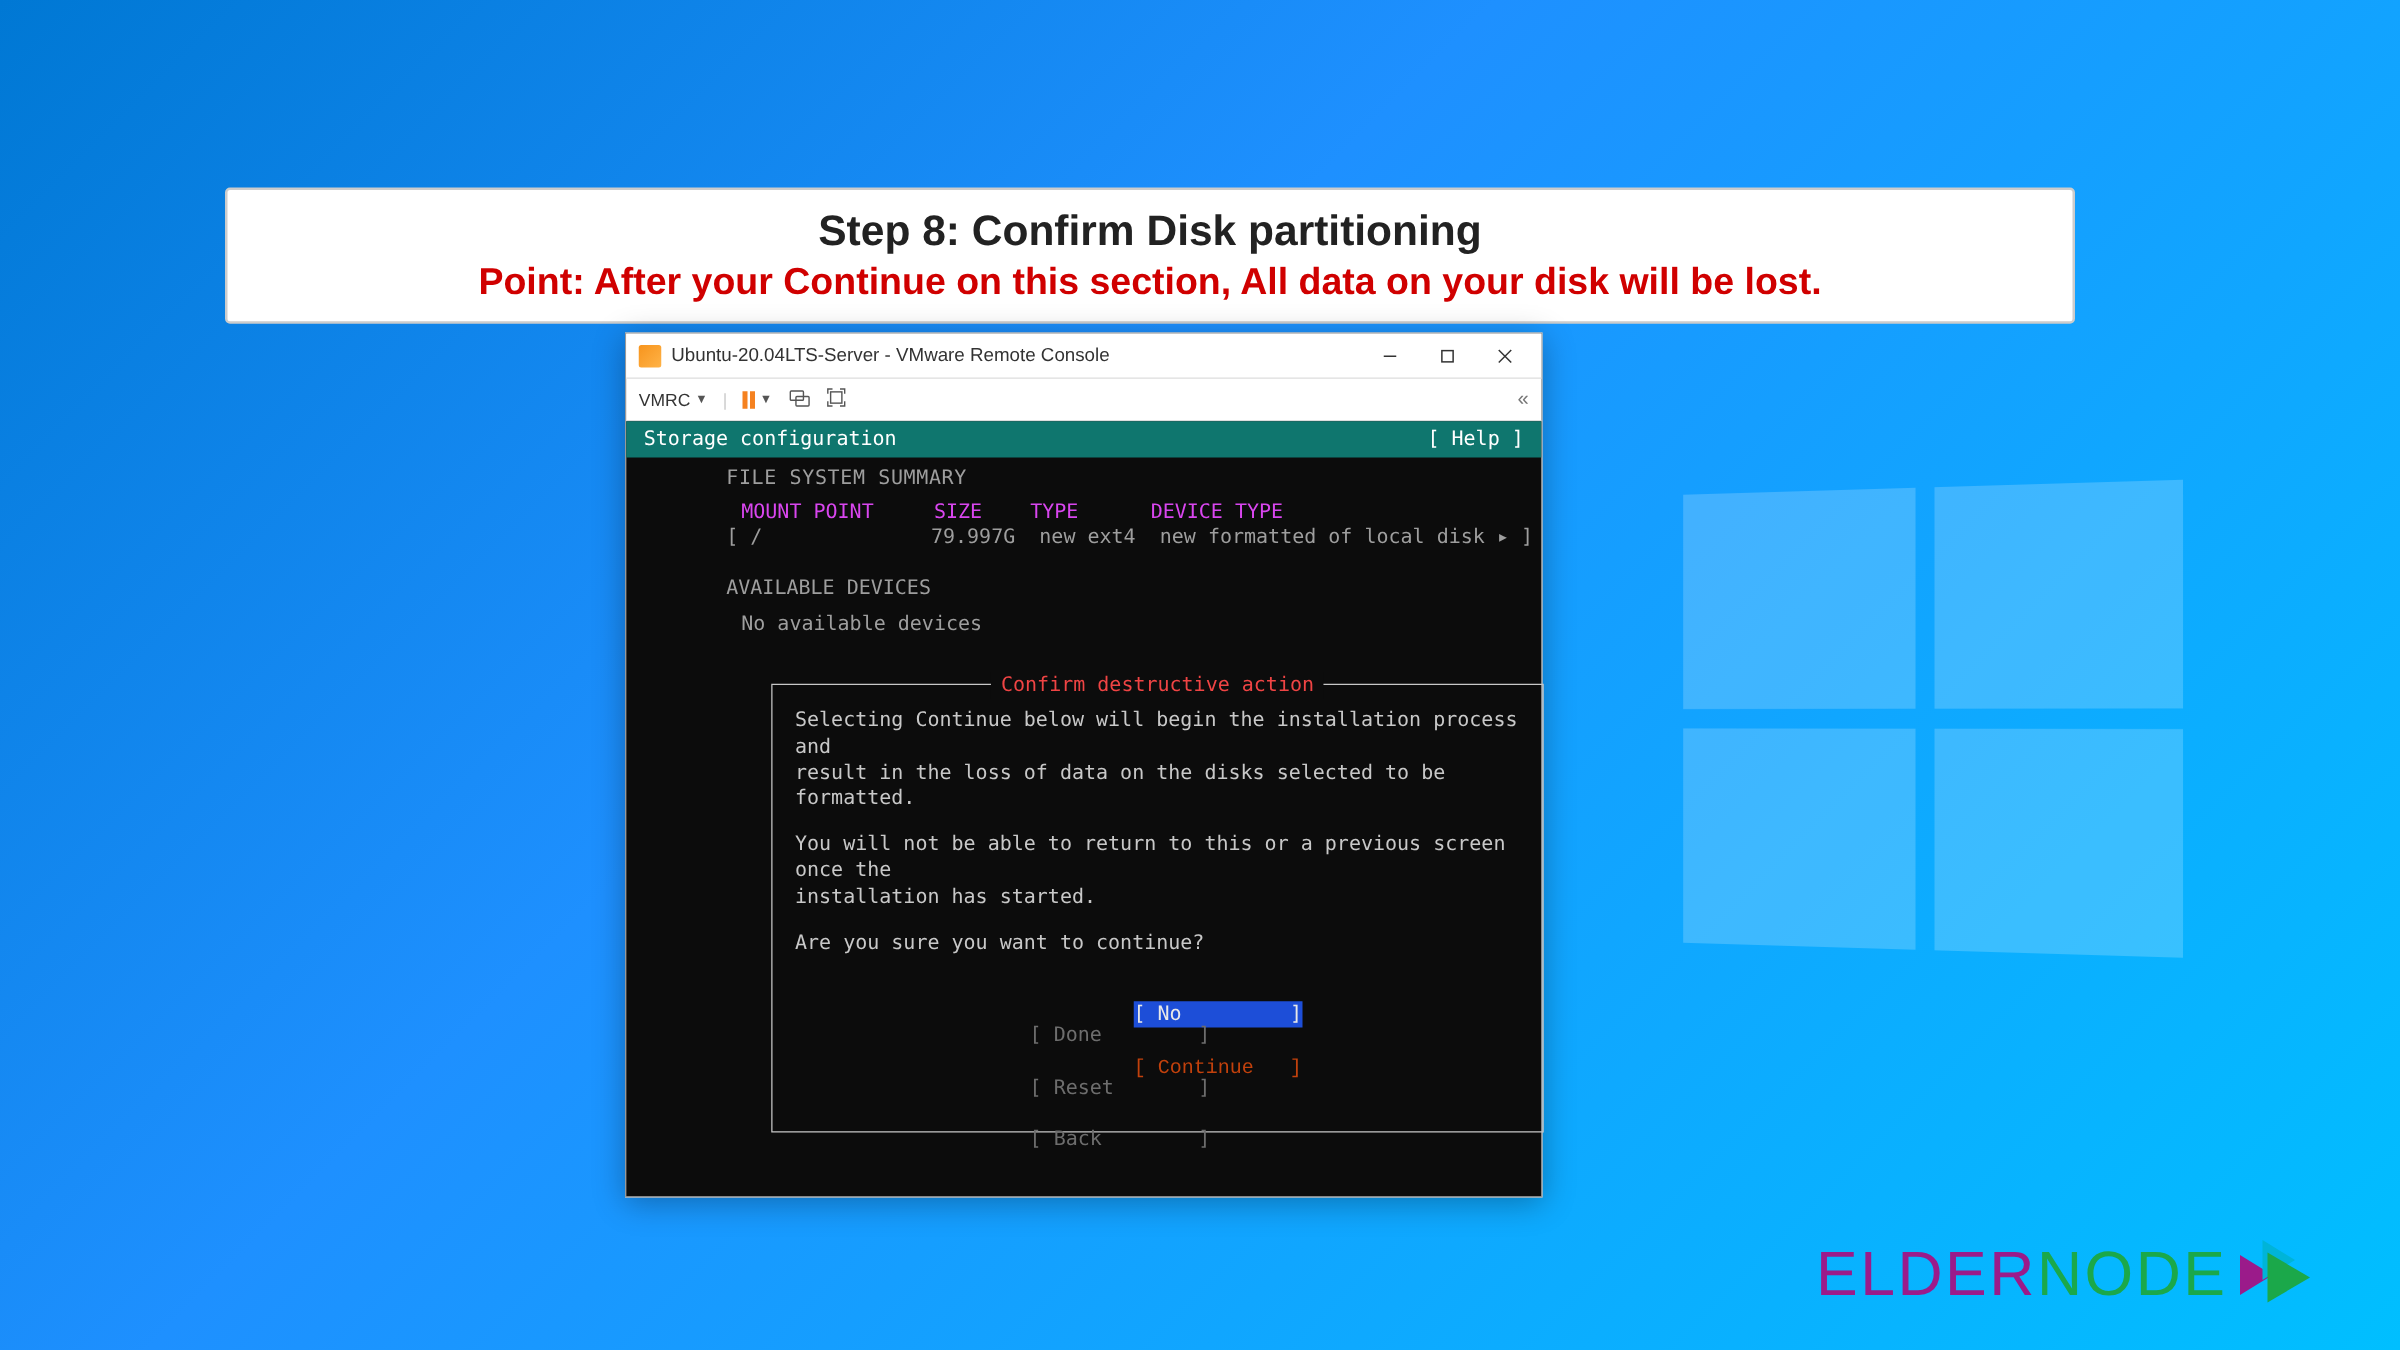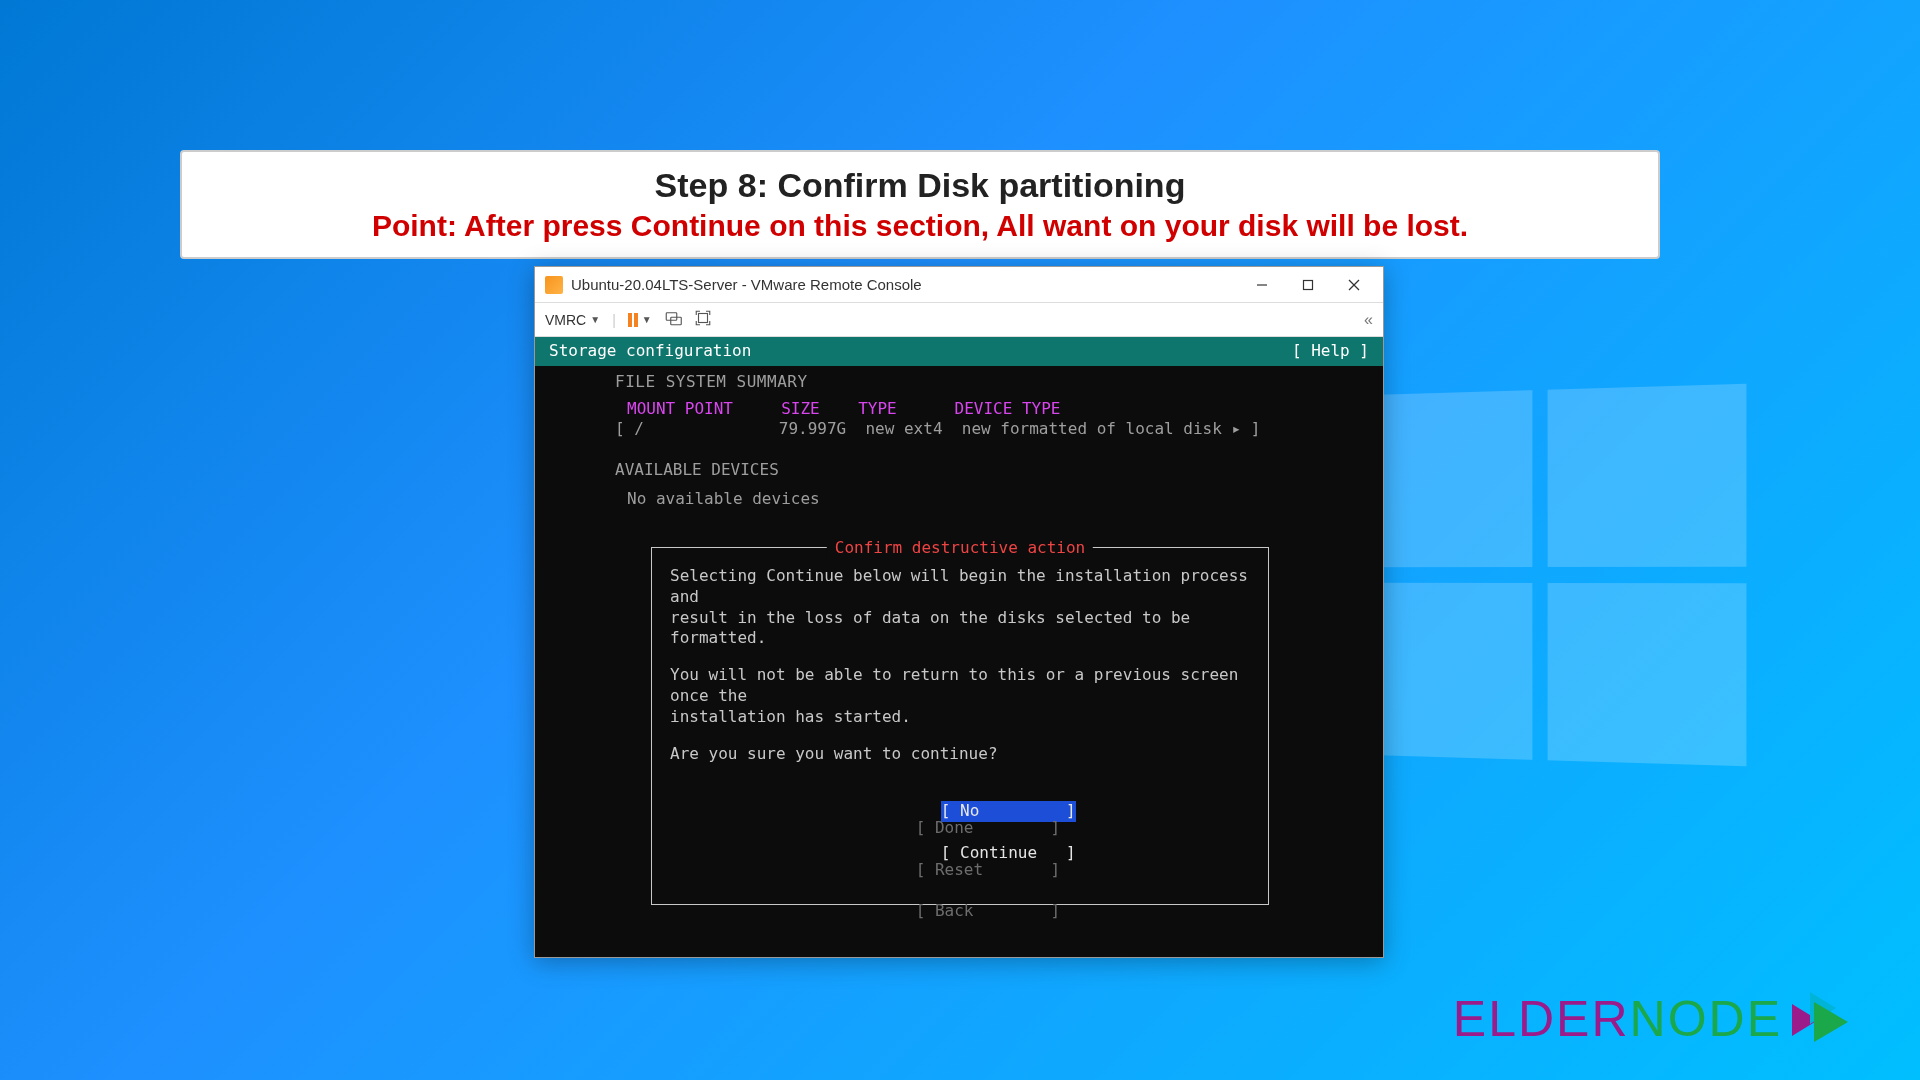--- a/index.html
+++ b/index.html
@@ -45,23 +45,23 @@
     margin-bottom: 4px;
   }
   .instruction .point {
     font-size: 30px;
     font-weight: 600;
     color: #d00000;
   }
   
   .vmware {
     position: absolute;
-    left: 534px;
+    left: 500px;
     top: 266px;
-    width: 850px;
+    width: 734px;
     background: #fff;
     border: 1px solid #999;
     box-shadow: 0 4px 24px rgba(0,0,0,0.3);
   }
   .titlebar {
     height: 36px;
     display: flex;
     align-items: center;
     padding: 0 6px 0 10px;
     background: #fff;
@@ -136,21 +136,21 @@
     padding: 0 8px;
     color: #ef4444;
   }
   .dialog-body {
     padding: 14px 18px 6px 18px;
     color: #c8c8c8;
   }
   .dialog-body p { margin-bottom: 16px; white-space: pre-wrap; }
   .dialog-buttons { text-align: center; white-space: pre; }
   .btn-no { background: #1d4ed8; color: #e8e8e8; display: inline-block; }
-  .btn-cont { color: #e5e5e5; display: inline-block; }
+  .btn-cont { color: #c2410c; display: inline-block; font-family: Liberation Mono, monospace; }
   .bottom-buttons {
     position: absolute;
     bottom: 14px;
     left: 0;
     width: 100%;
     text-align: center;
     color: #6d6d6d;
     white-space: pre;
   }
   
@@ -176,21 +176,21 @@
 
 <div class="winlogo">
   <div></div>
     <div></div>
     <div></div>
     <div></div>
 </div>
 
 <div class="instruction">
   <div class="step">Step 8: Confirm Disk partitioning</div>
-  <div class="point">Point: After press Continue on this section, All want on your disk will be lost.</div>
+  <div class="point">Point: After your Continue on this section, All data on your disk will be lost.</div>
 </div>
 
 <div class="vmware">
   <div class="titlebar">
     <div class="vmicon"></div>
     <span>Ubuntu-20.04LTS-Server - VMware Remote Console</span>
     <div class="spacer"></div>
     <div class="winbtn">
       <svg width="12" height="12">
           <line x1="1" y1="6" x2="11" y2="6" stroke="#333" stroke-width="1.2"></line>

